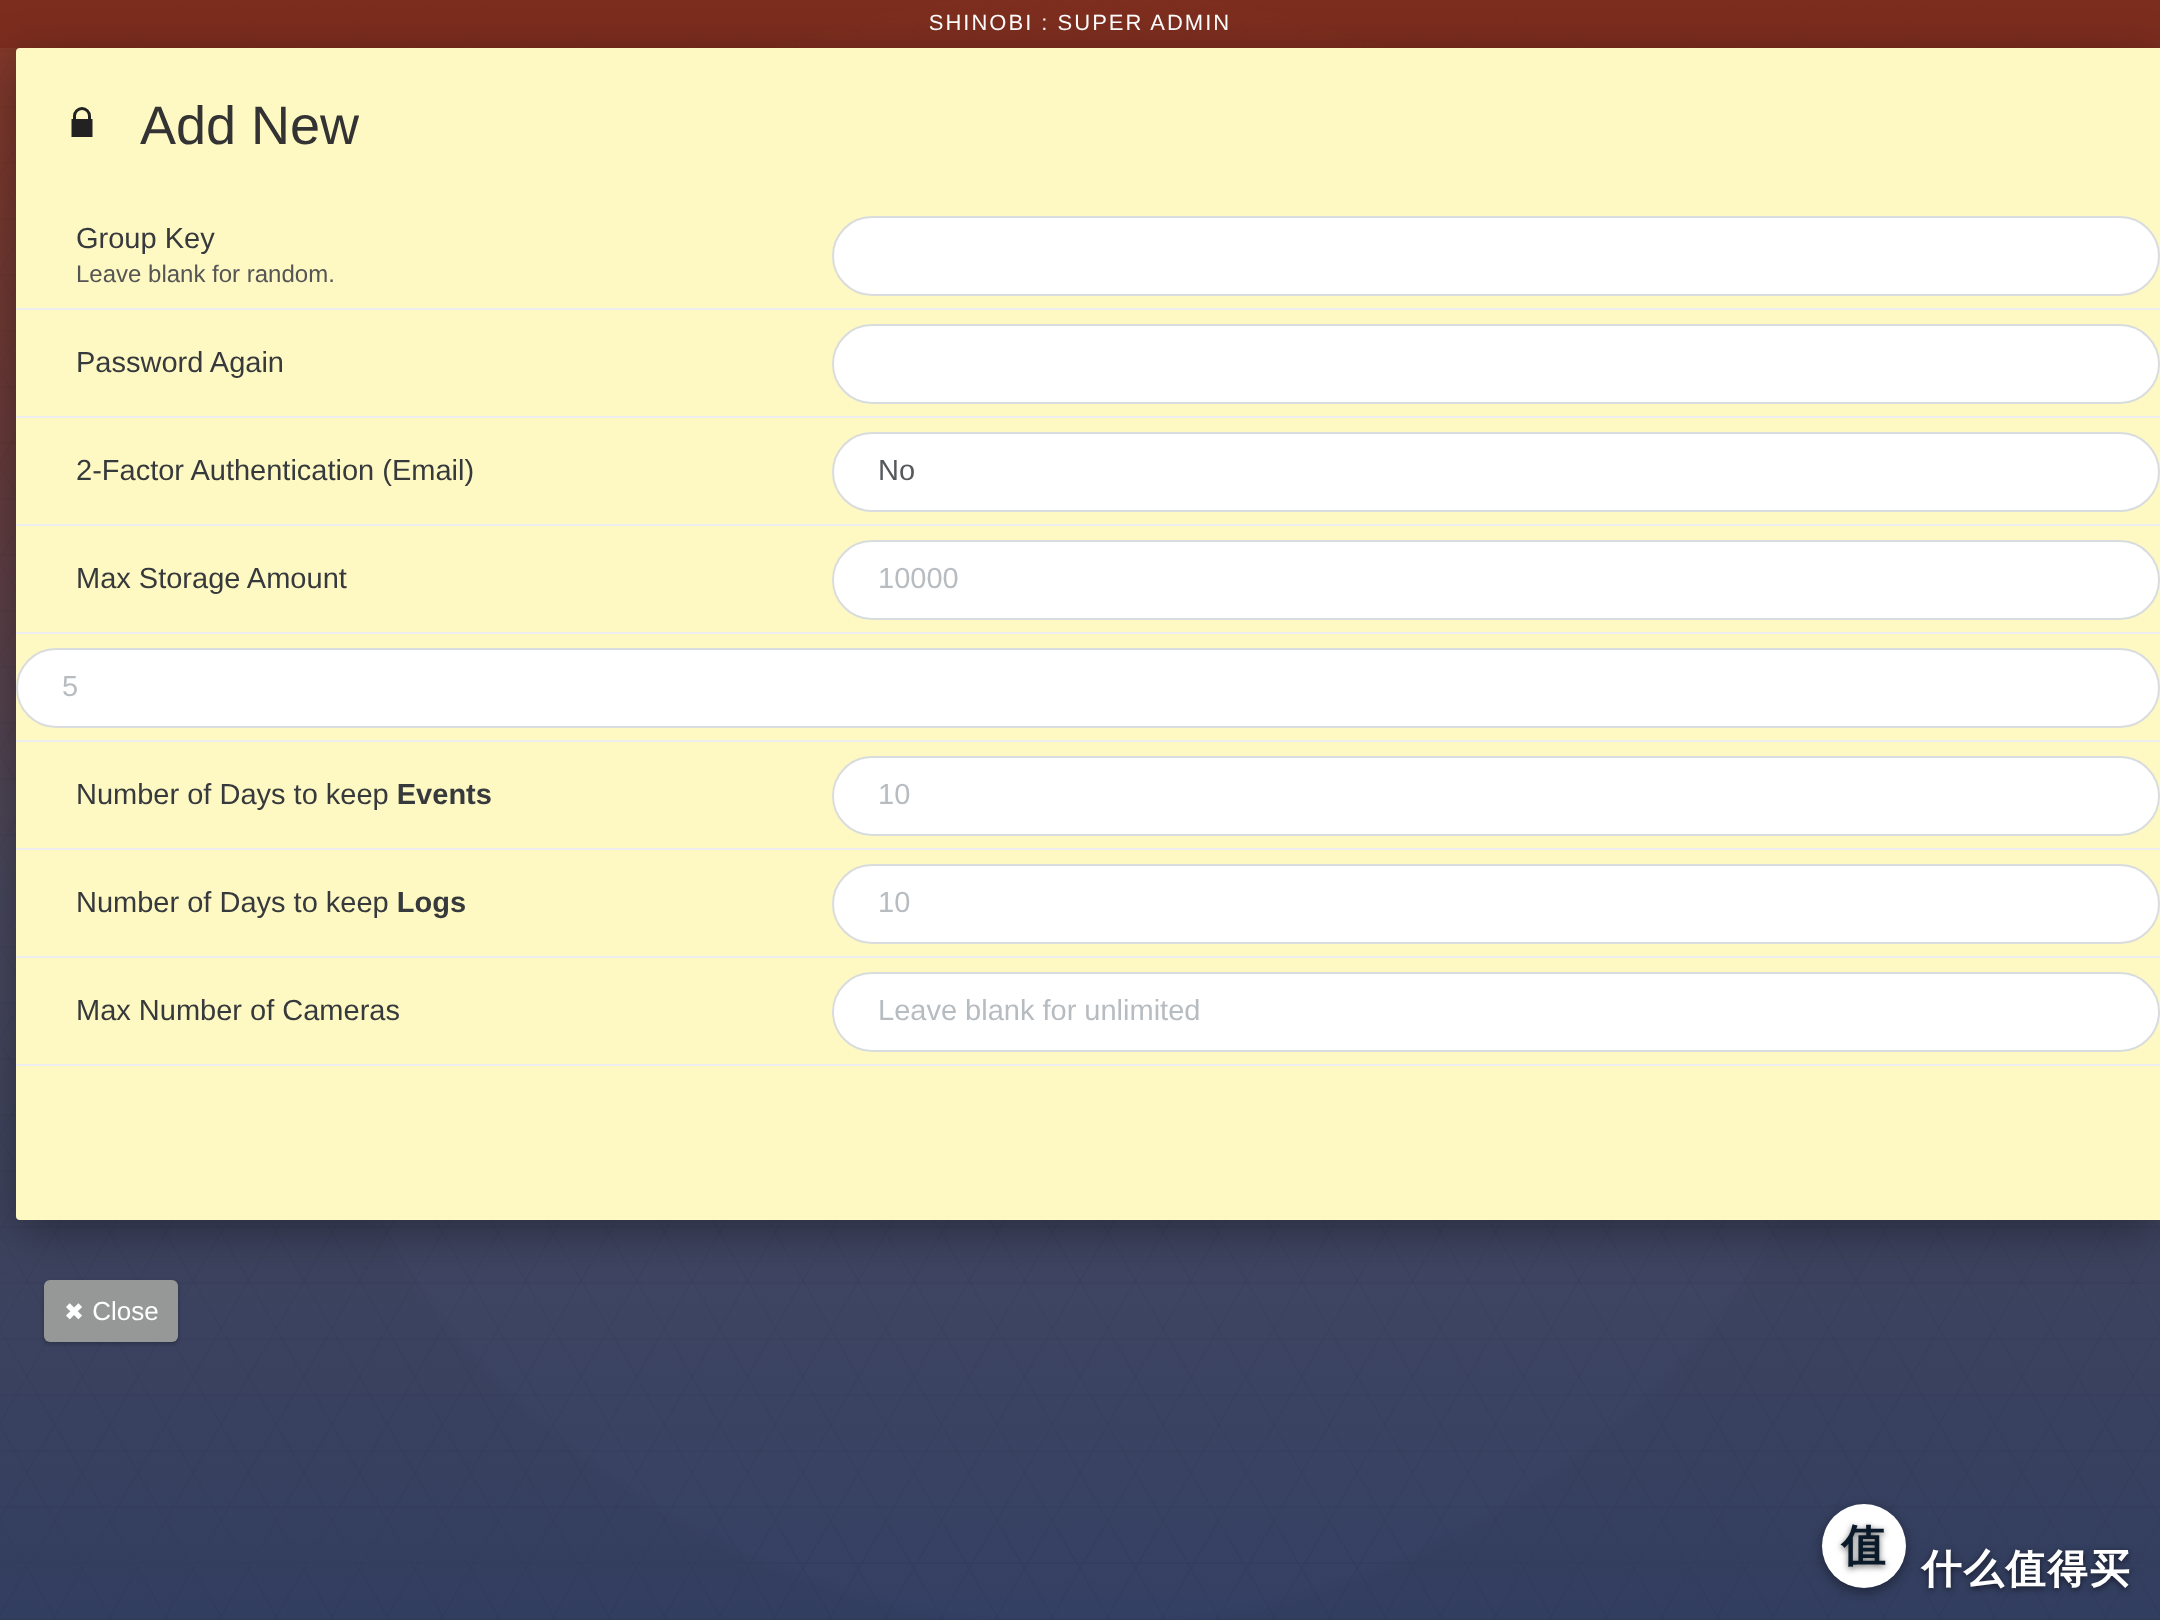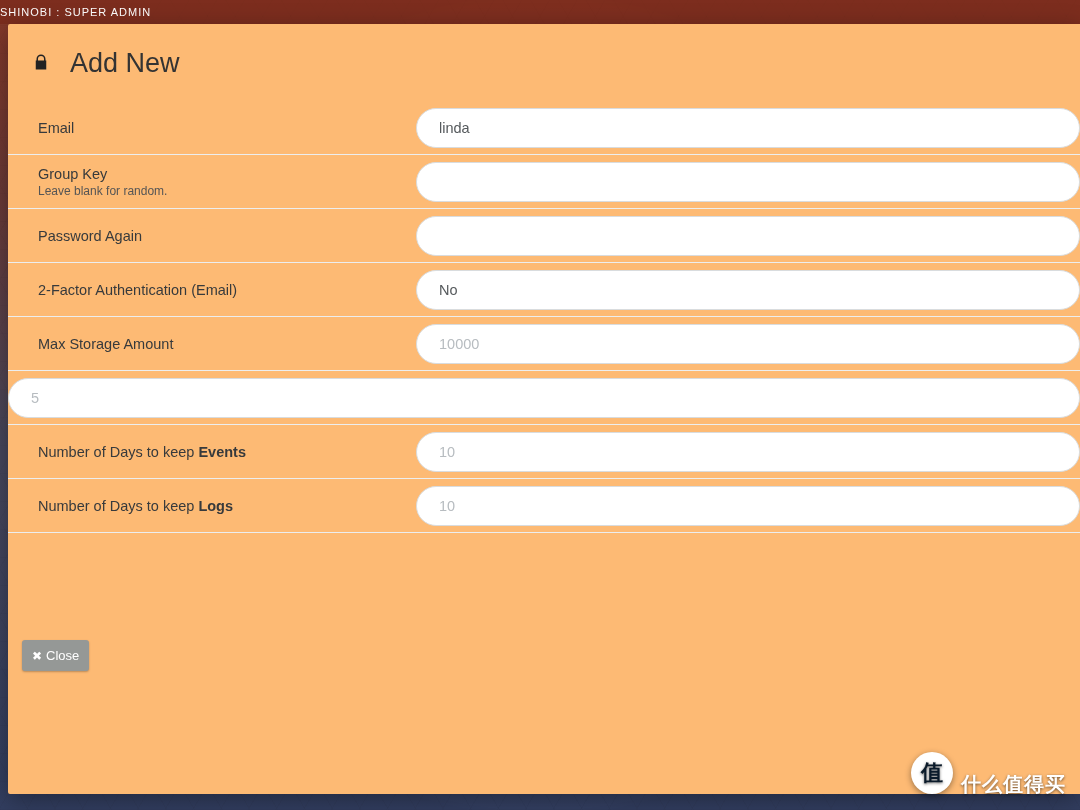--- a/index.html
+++ b/index.html
@@ -23,34 +23,35 @@
       repeating-linear-gradient(60deg, rgba(0,0,0,0.08) 0 1px, transparent 1px 24px),
       repeating-linear-gradient(-60deg, rgba(0,0,0,0.08) 0 1px, transparent 1px 24px),
       repeating-linear-gradient(0deg, rgba(0,0,0,0.08) 0 1px, transparent 1px 28px);
     opacity:.35;
   }
 
   .header-bar {
     position: absolute; top: 0; left: 0; right: 0; height: 24px;
     background: rgba(120,40,25,.65);
     color: #fff;
+    text-align: center;
     font-size: 11px;
     letter-spacing: 1px;
     line-height: 24px;
     font-weight: 400;
     overflow: hidden;
   }
 
   .modal {
     position: absolute;
     top: 24px; left: 8px; right: 0;
-    background: #fdba74;
+    background: #fef9c3;
     border-radius: 2px 0 0 2px;
     box-shadow: 0 6px 24px rgba(0,0,0,.35);
-    height: 770px;
+    height: 586px;
     overflow: hidden;
   }
 
   .modal-title {
     display: flex; align-items: center;
     padding: 24px 24px 16px 24px;
     color: #333;
   }
   .modal-title .icon {
     width: 20px; display:inline-block; margin-right: 18px;
@@ -154,28 +155,20 @@
     <span class="icon">
       <svg viewBox="0 0 24 24" width="18" height="18" fill="currentColor">
           <path d="M6 10V8a6 6 0 1 1 12 0v2h1v12H5V10h1zm2 0h8V8a4 4 0 1 0-8 0v2z"></path>
         </svg>
     </span>
     <h2>Add New</h2>
   </div>
 
   <div class="form-body">
 
-    <div class="row">
-      <div class="label-col">
-        <span>Email</span>
-      </div>
-      <div class="input-col">
-        <input class="input" type="text" value="linda" style="">
-      </div>
-    </div>
 
     <div class="row">
       <div class="label-col">
         <span>Group Key</span>
         <div class="hint">Leave blank for random.</div>
       </div>
       <div class="input-col">
         <input class="input" type="text" value="" style="">
       </div>
     </div>
@@ -227,20 +220,28 @@
 
     <div class="row">
       <div class="label-col">
         <span>Number of Days to keep </span><b>Logs</b>
       </div>
       <div class="input-col">
         <input class="input" type="text" placeholder="10" style="">
       </div>
     </div>
 
+    <div class="row">
+      <div class="label-col">
+        <span>Max Number of Cameras</span>
+      </div>
+      <div class="input-col">
+        <input class="input" type="text" placeholder="Leave blank for unlimited" style="">
+      </div>
+    </div>
 
   </div>
 </div>
 
 <button class="close-btn">
   <span class="x">✖</span>
   <span>Close</span>
 </button>
 
 <div class="watermark">

